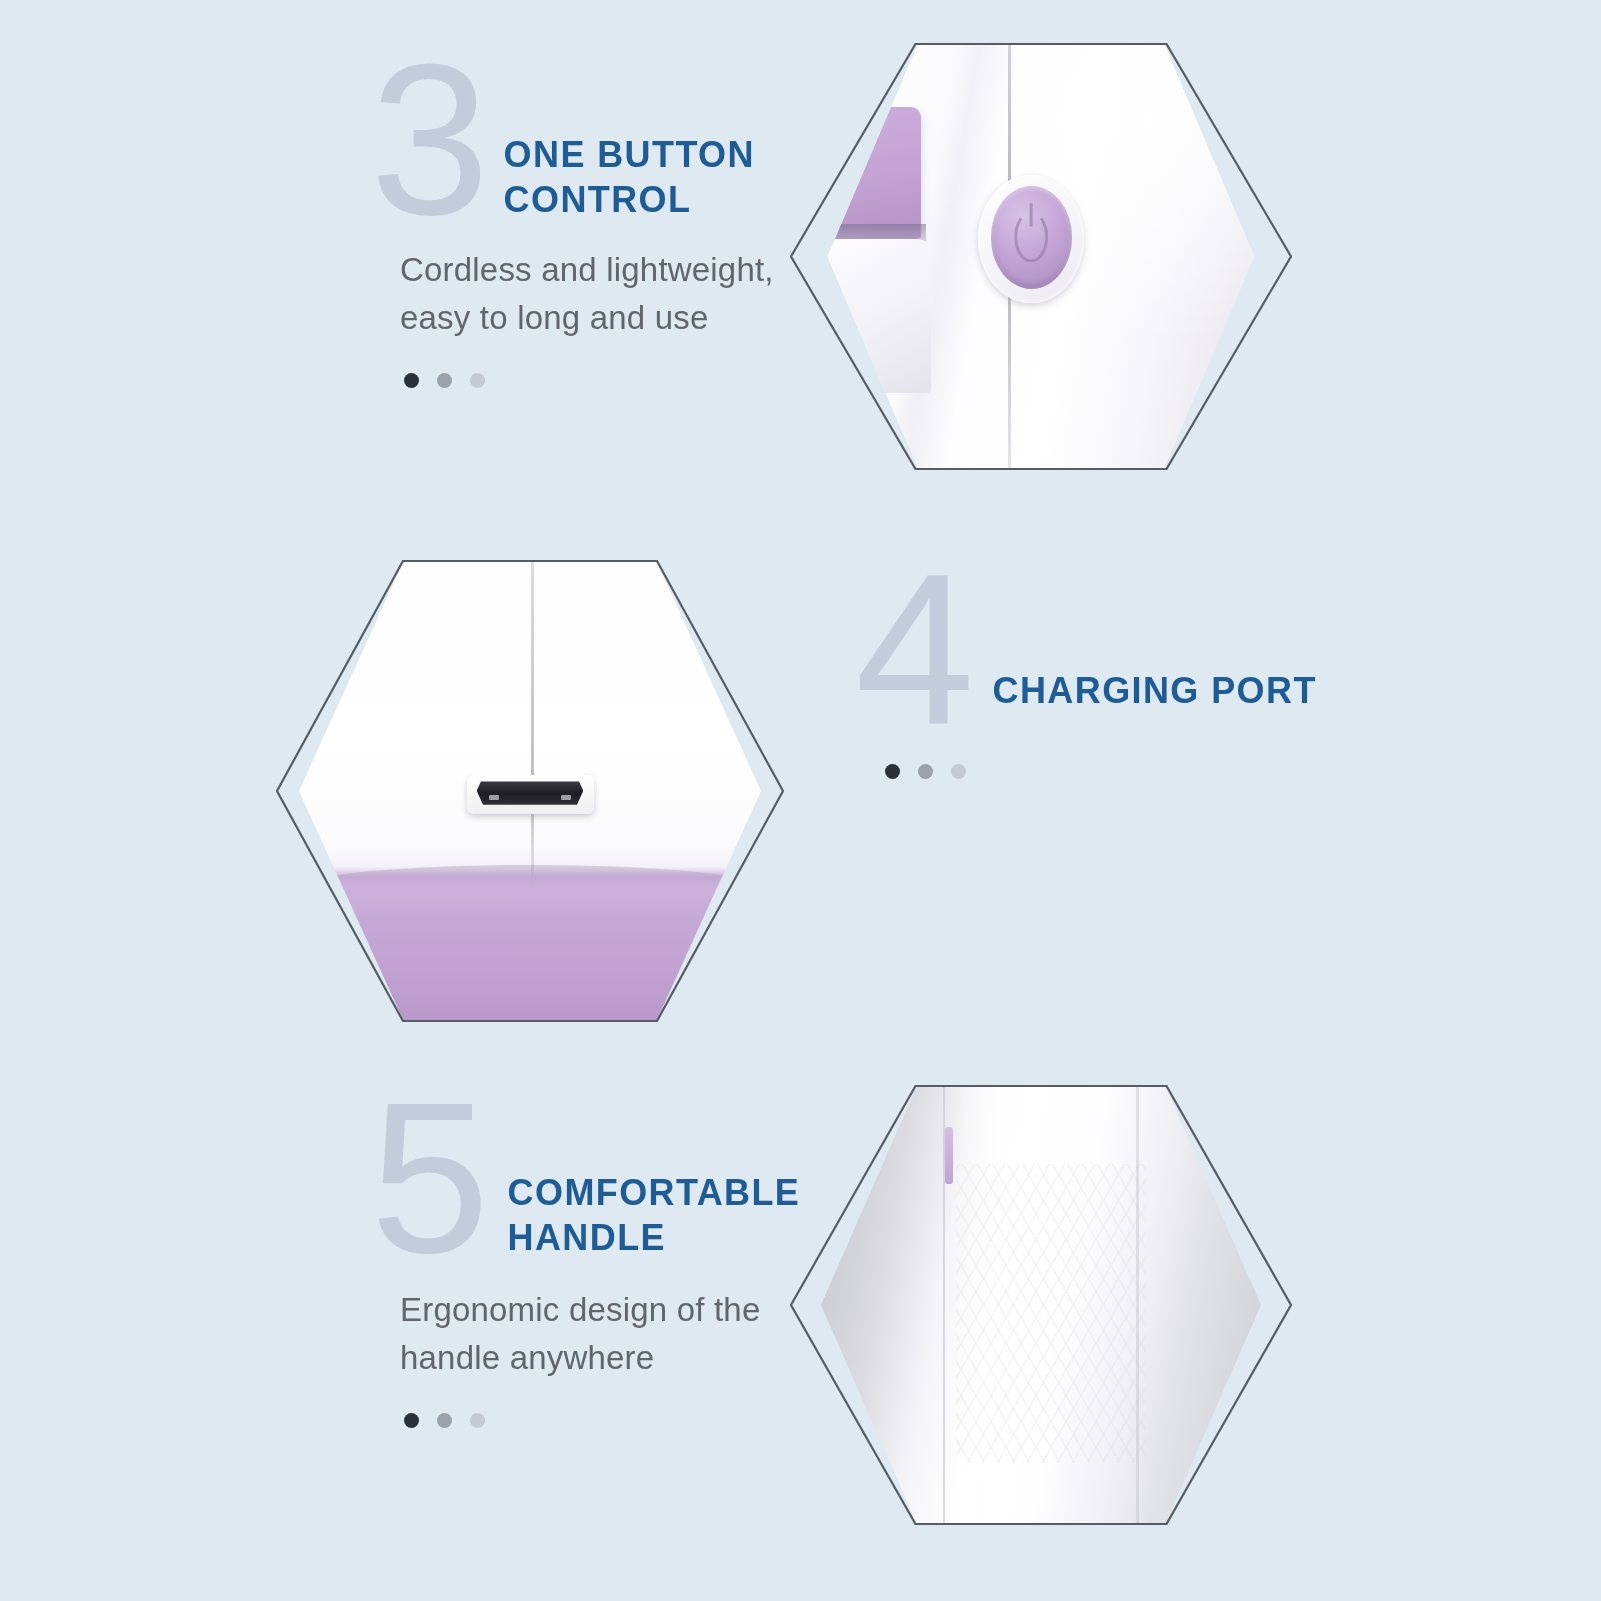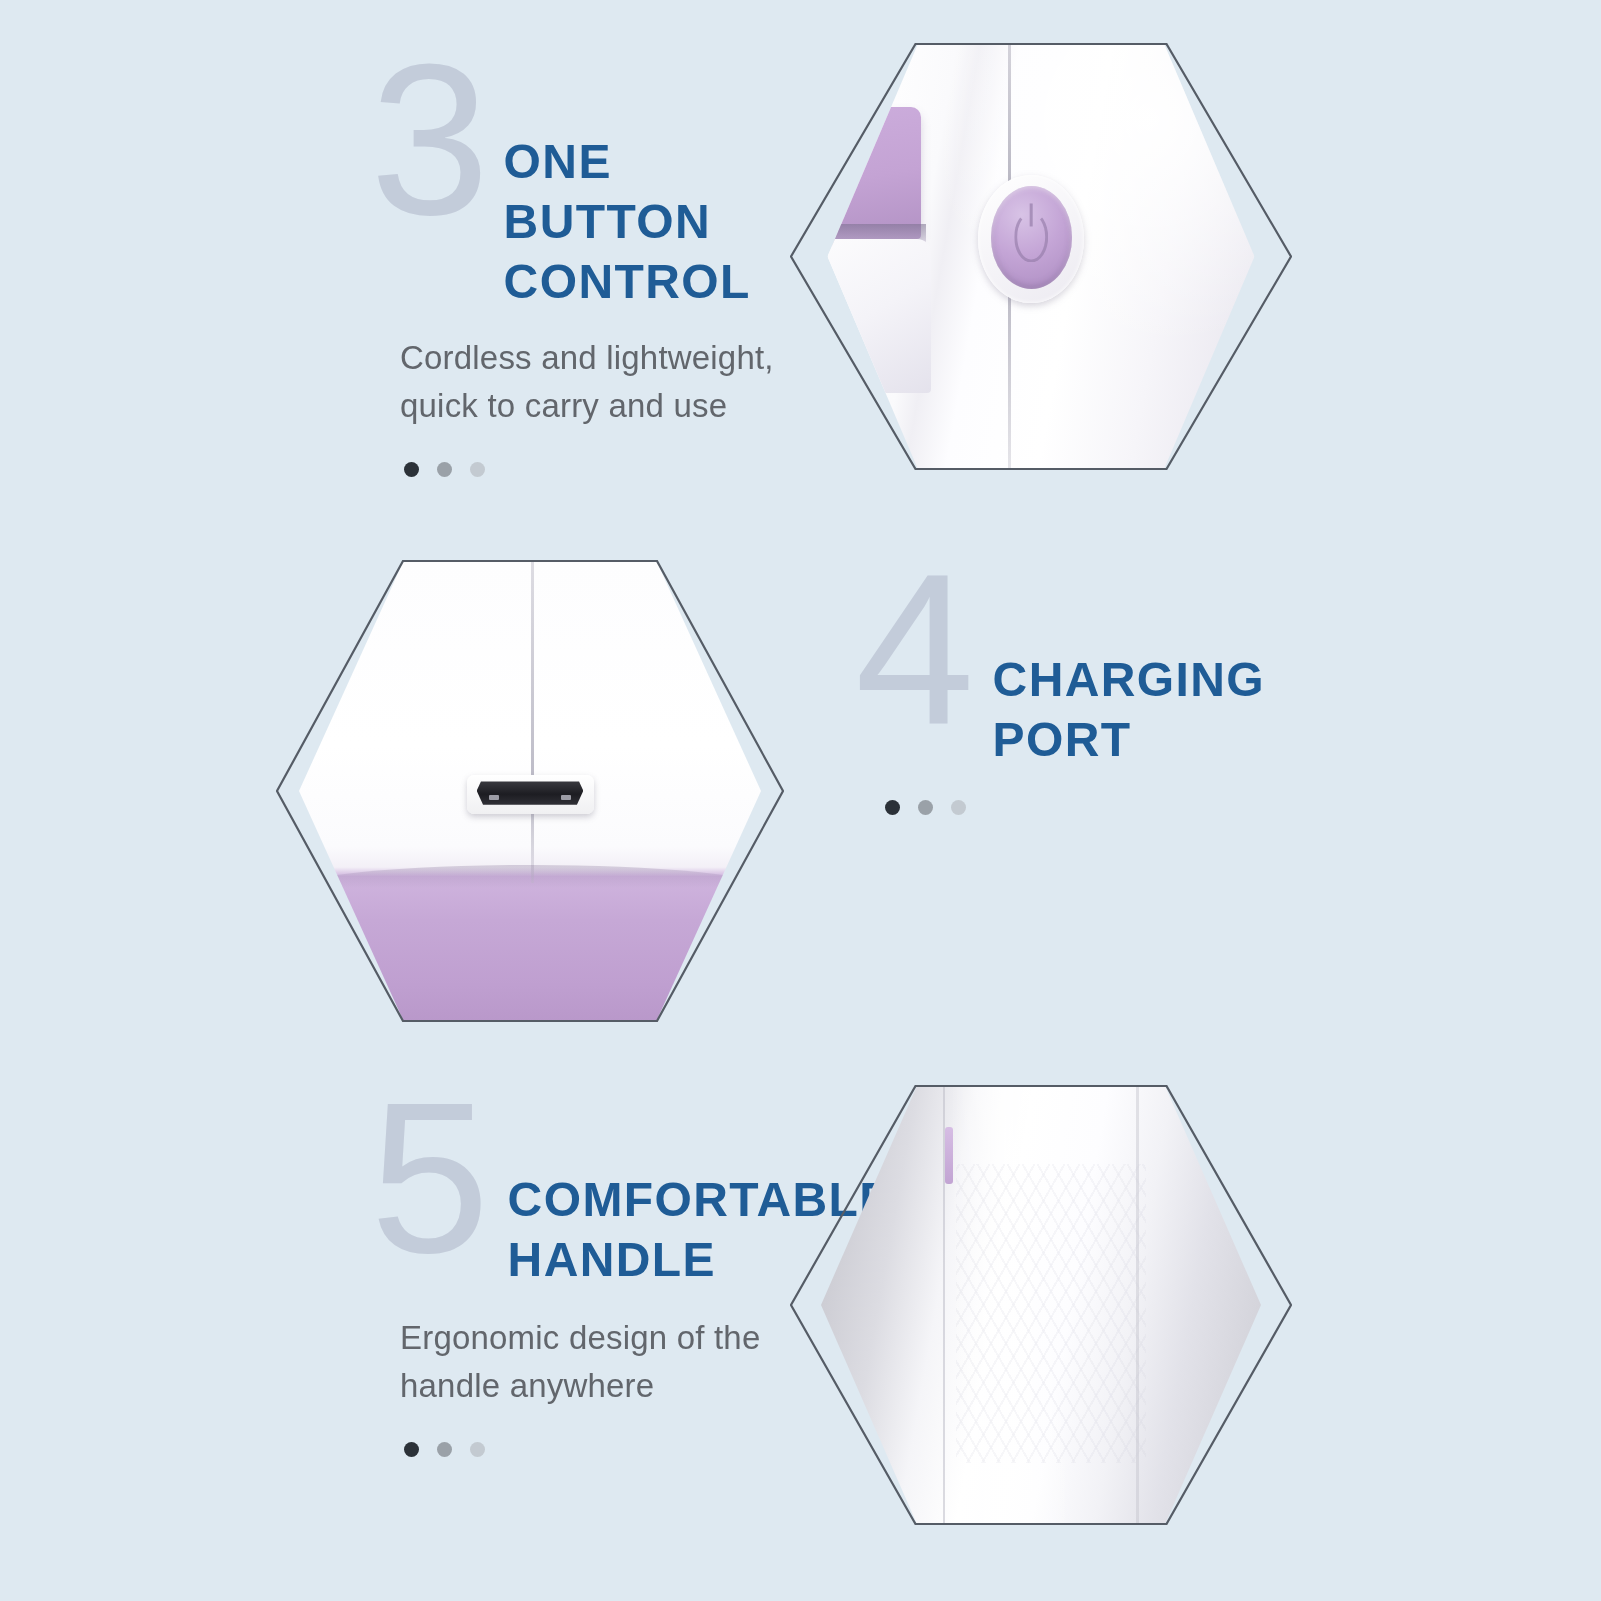--- a/index.html
+++ b/index.html
@@ -38,31 +38,31 @@
     line-height: 0.78;
     font-weight: 400;
     color: #c3ccda;
     letter-spacing: -4px;
     margin-top: -16px;
     user-select: none;
   }
 
   .title {
     font-family: "Liberation Sans", sans-serif;
-    font-size: 48px;
+    font-size: 36px;
     line-height: 1.25;
     font-weight: bold;
     color: #1f5c96;
     letter-spacing: 1.4px;
     margin-top: 60px;
     white-space: pre-line;
   }
 
   .title.single {
-    margin-top: 68px;
+    margin-top: 86px;
   }
 
   .desc {
     font-family: "Liberation Sans", sans-serif;
     font-size: 33px;
     line-height: 1.45;
     color: #62666c;
     white-space: pre-line;
     letter-spacing: 0.2px;
   }
@@ -323,21 +323,21 @@
 
 <div class="page">
 
   <div class="feature-text" style="left:370px; top:72px; width:420px;">
     <div class="head-row">
       <div class="big-number">3</div>
       <div class="title" style="margin-left:18px;">ONE BUTTON
 CONTROL</div>
     </div>
     <div class="desc" style="margin-left:30px; margin-top:22px;">Cordless and lightweight,
-quick to carry and use</div>
+easy to long and use</div>
     <div class="dots" style="margin-left:34px; margin-top:32px;">
       <span class="dot d1"></span>
       <span class="dot d2"></span>
       <span class="dot d3"></span>
     </div>
   </div>
 
   <div class="hex" style="left:790px; top:43px; width:502px; height:427px;">
     <div class="hex-inner">
       <div class="photo-button">

